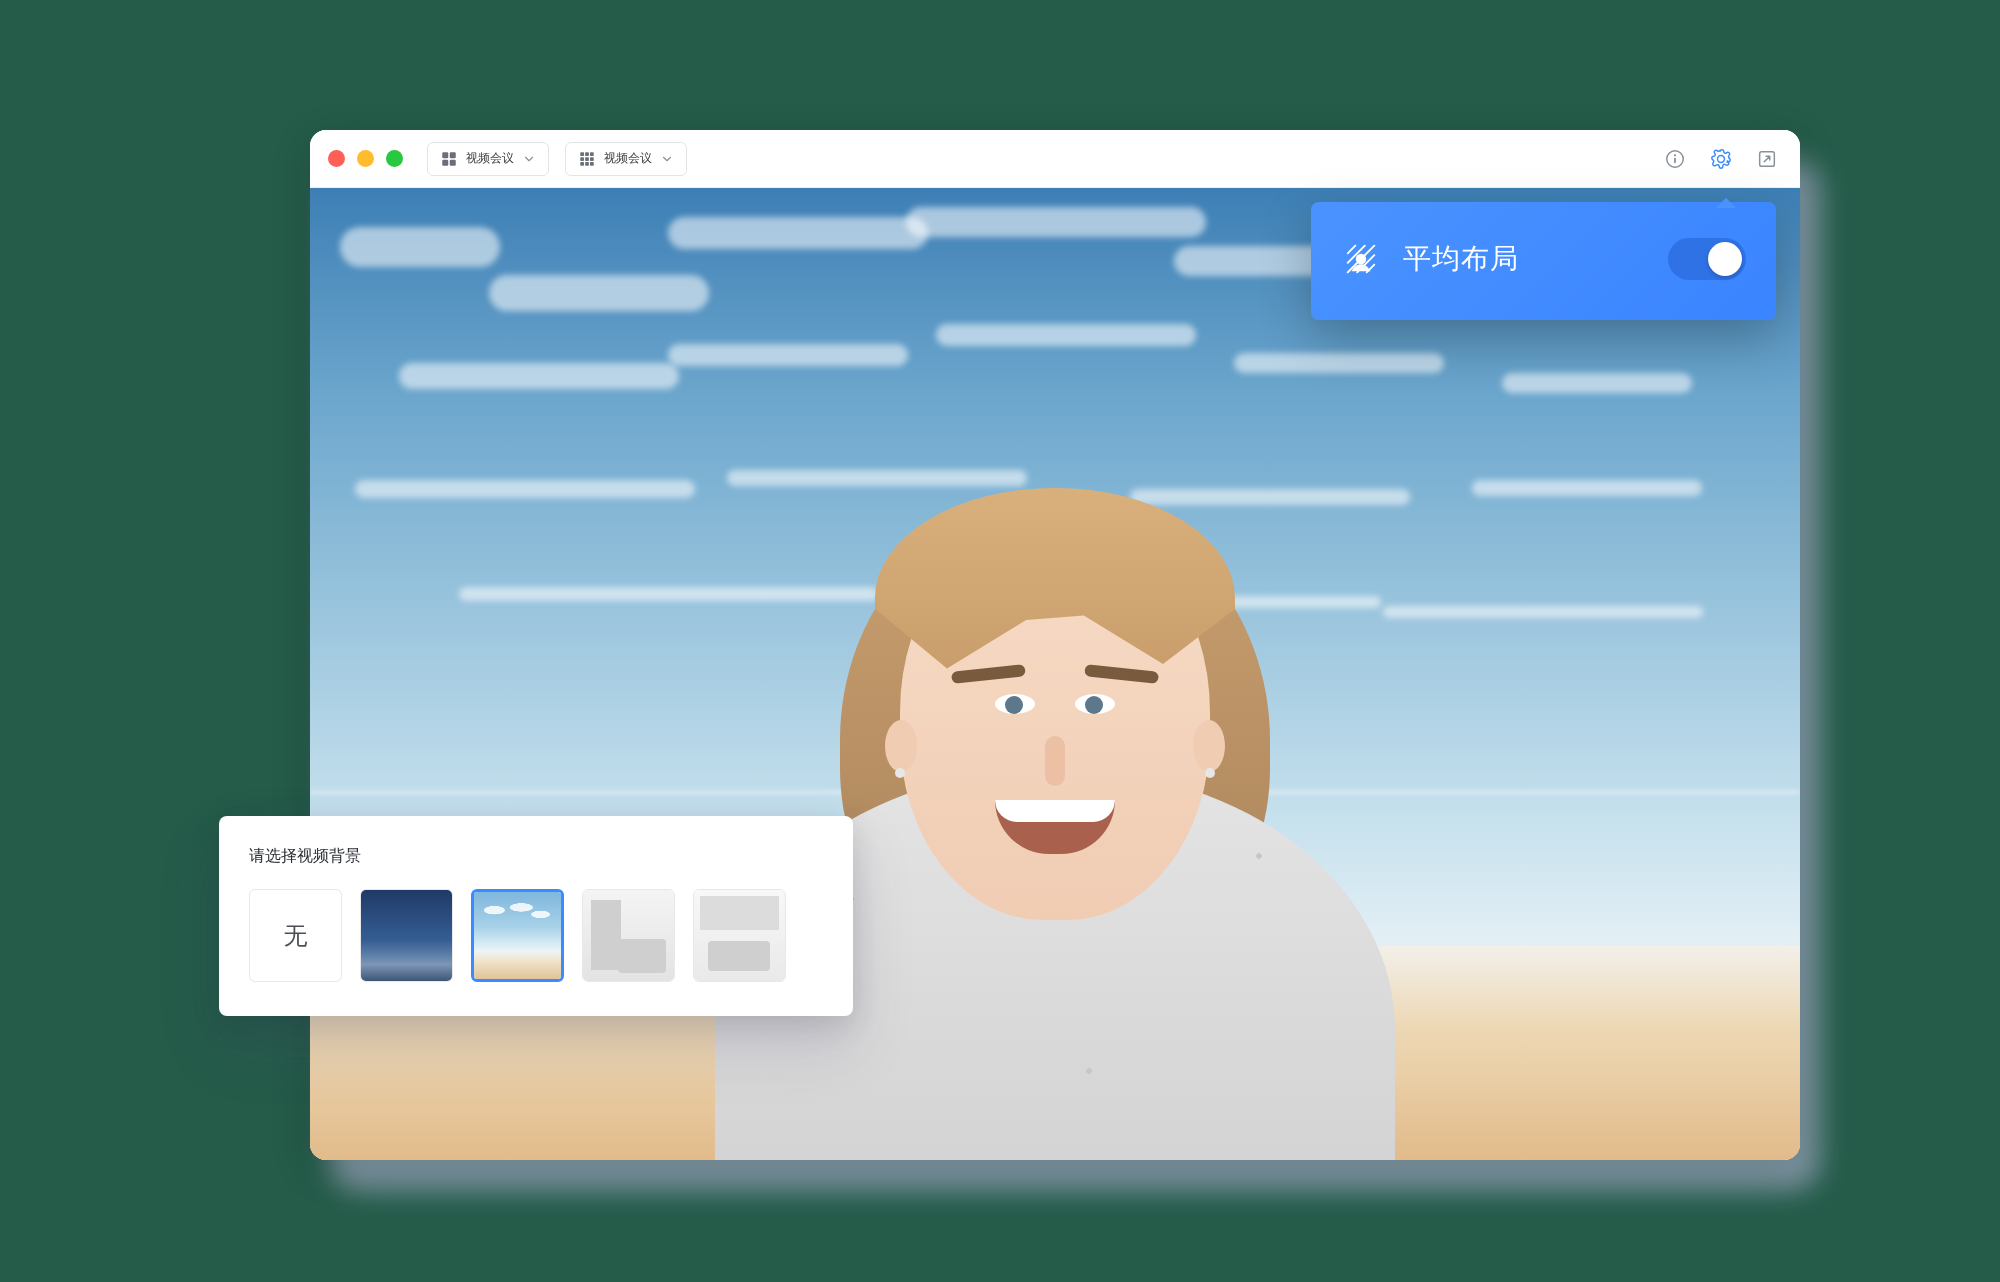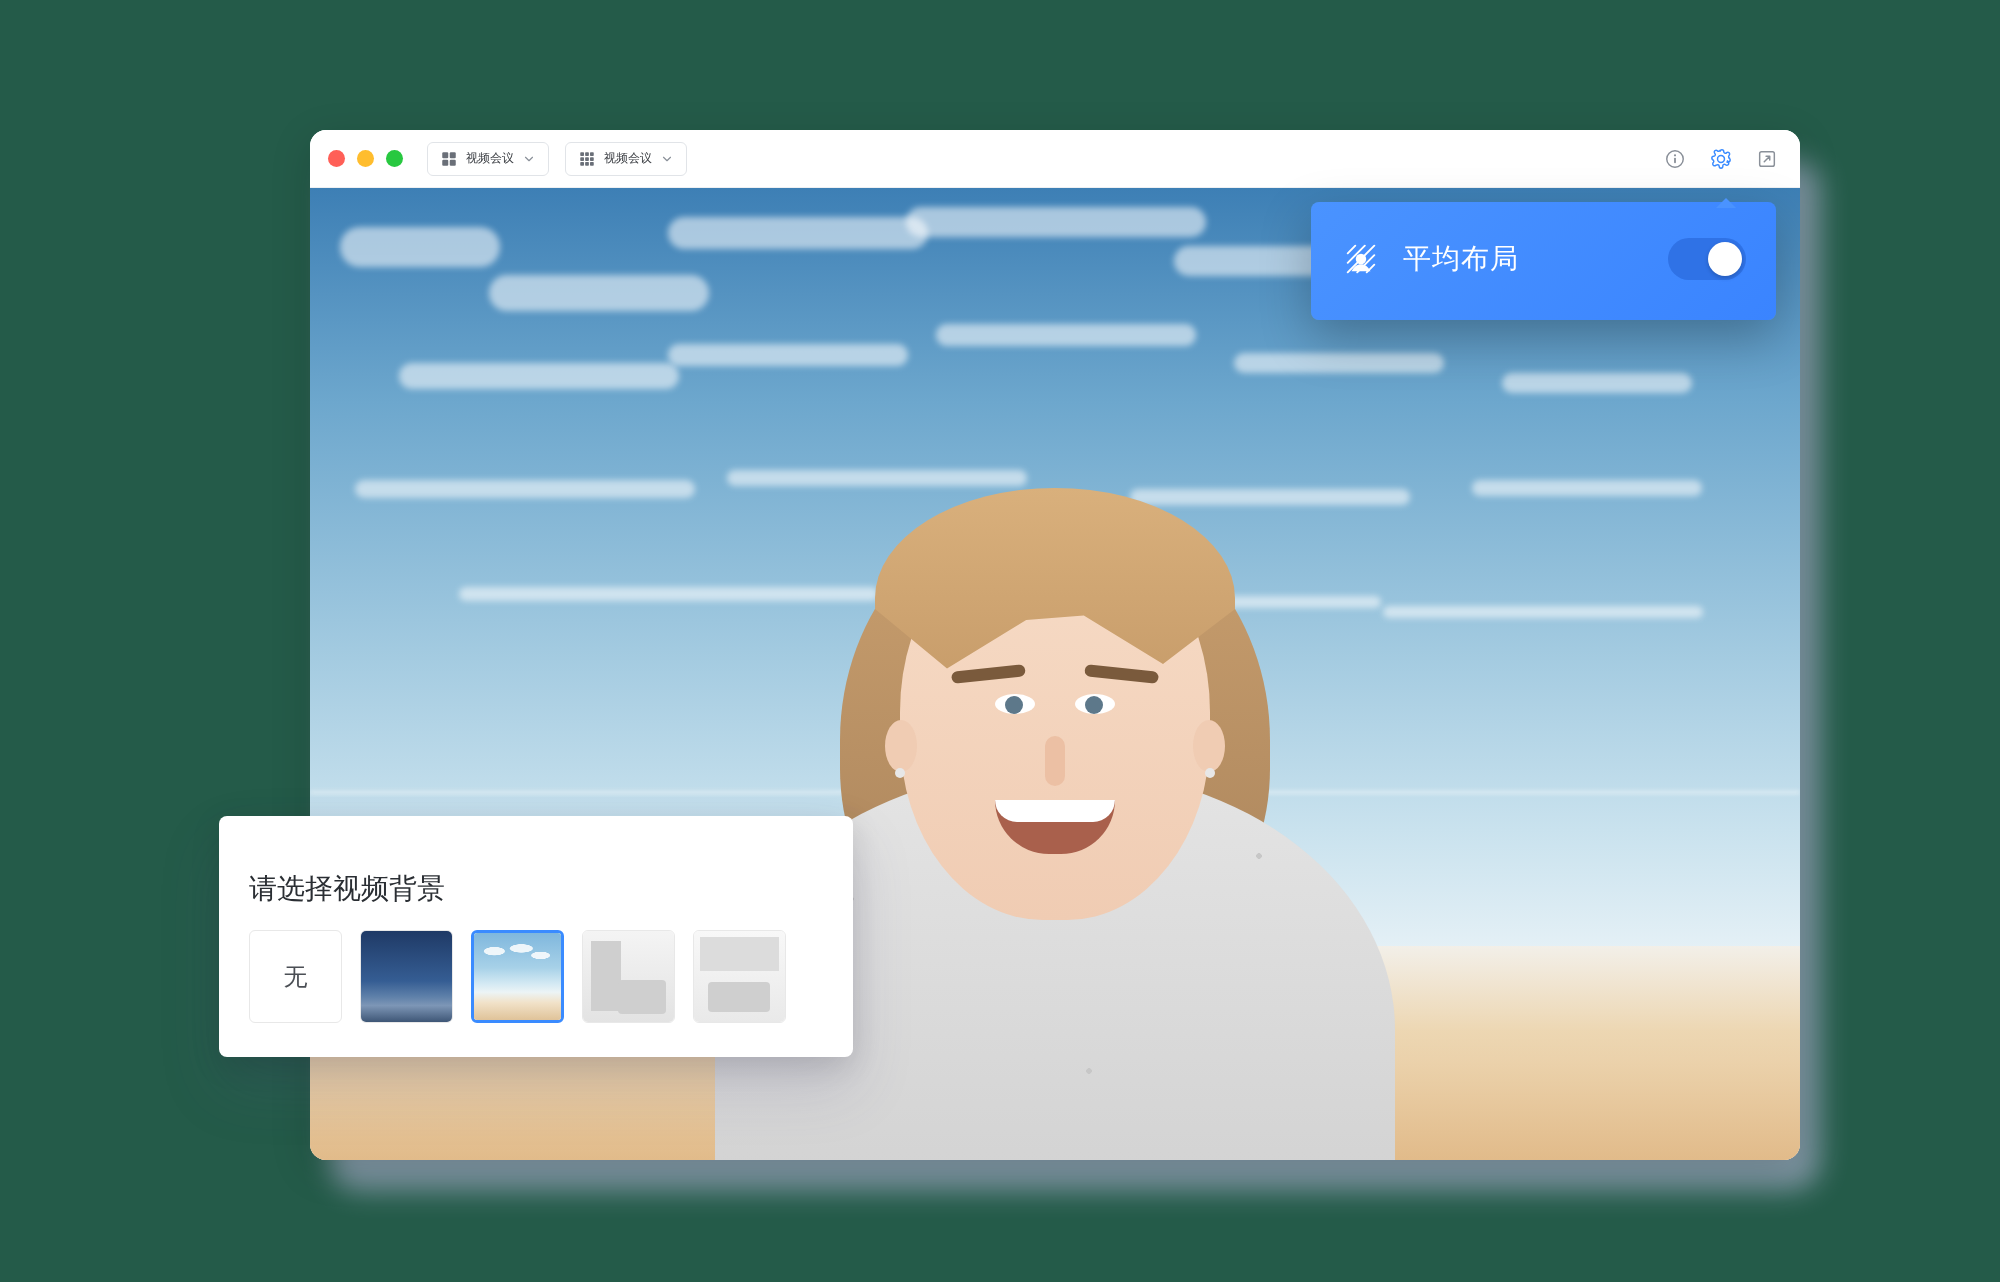--- a/index.html
+++ b/index.html
@@ -191,21 +191,21 @@
 
   
   .bg-picker{
     position:absolute;left:219px;top:816px;
     width:634px;
     background:#fff;border-radius:8px;
     padding:30px 30px 34px;
     box-shadow:0 8px 30px rgba(0,0,0,.12),0 30px 60px rgba(80,80,130,.18);
   }
   .bg-picker h4{
-    font-size:28px;font-weight:500;color:#2a2e33;margin-bottom:22px;margin-top:24px;
+    font-size:16px;font-weight:500;color:#2a2e33;margin-bottom:22px;
   }
   .thumbs{display:flex;gap:18px;}
   .thumb{
     width:93px;height:93px;border-radius:6px;border:1px solid #e8e8e8;
     overflow:hidden;cursor:pointer;flex:none;position:relative;
     display:flex;align-items:center;justify-content:center;
     font-size:24px;color:#4b4f55;background:#fff;
   }
   .thumb.selected{border:3px solid #3a8bff;}
   .thumb .mini{position:absolute;inset:0;}

